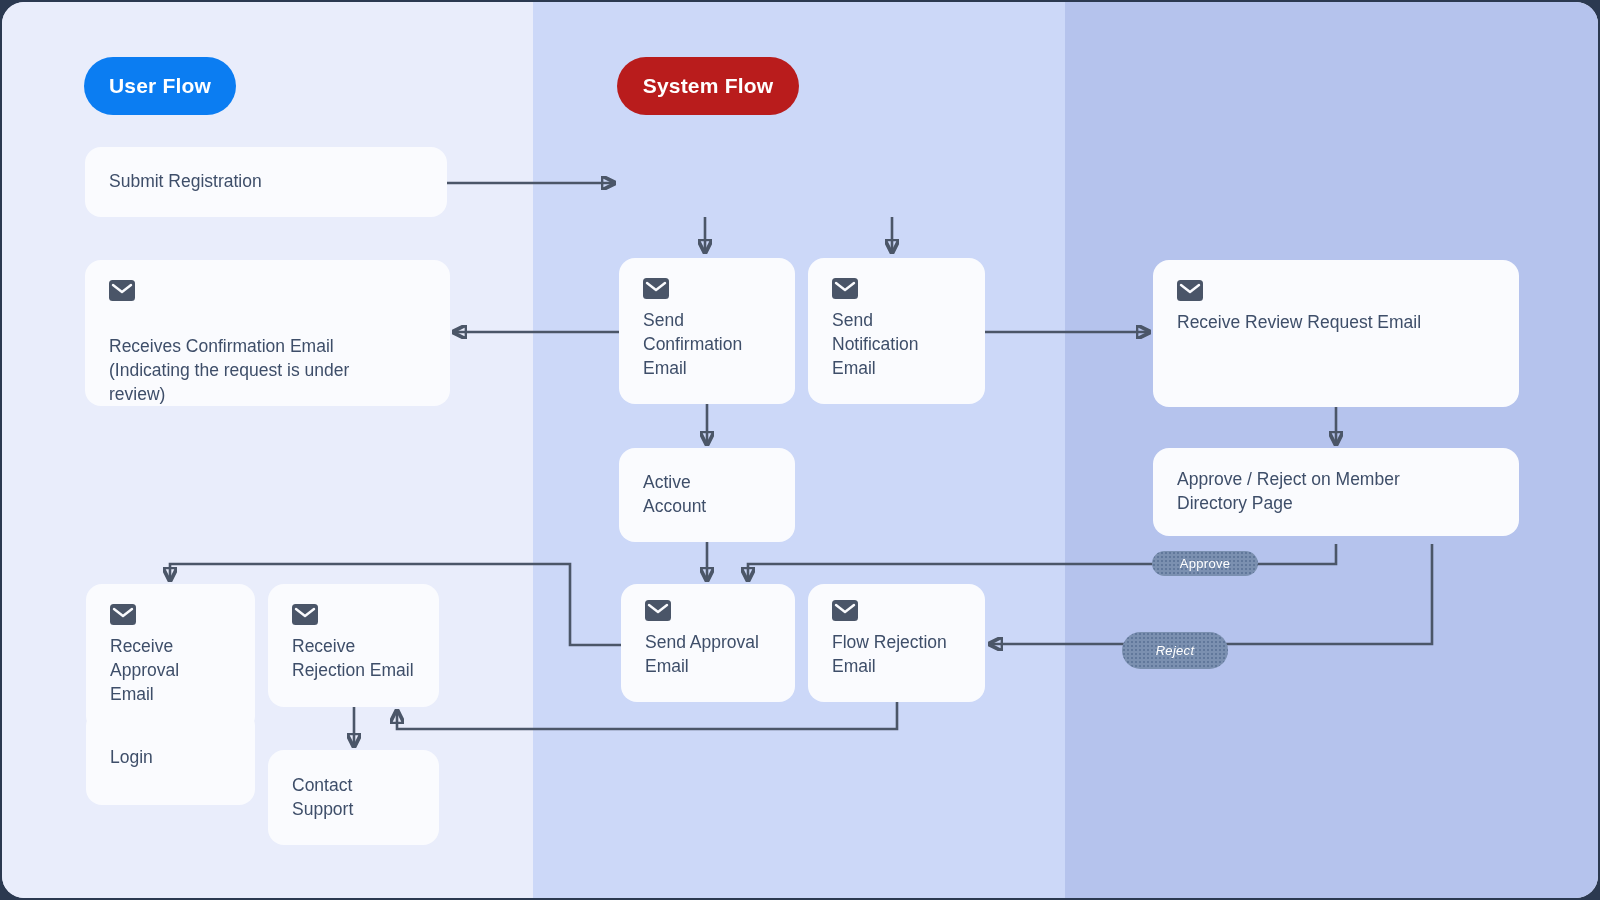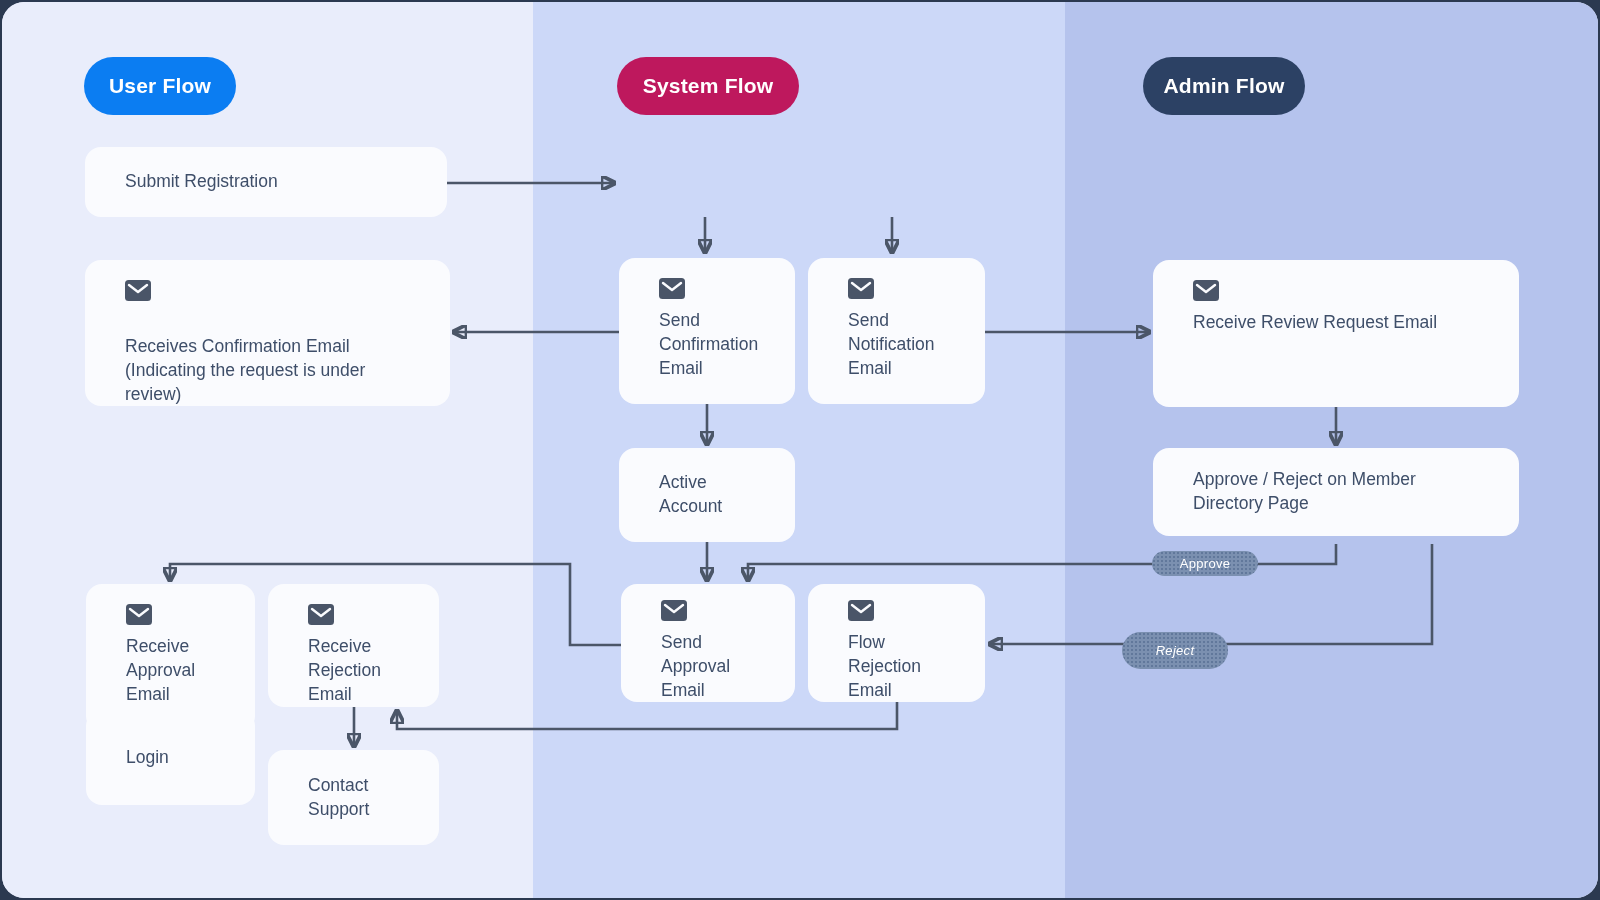--- a/index.html
+++ b/index.html
@@ -11,25 +11,25 @@
   .canvas{position:absolute;left:2px;top:2px;width:1596px;height:896px;
     border-radius:22px;overflow:hidden;background:#e9edfb;}
   .lane{position:absolute;top:0;height:896px;}
   .lane-user{left:0;width:531px;background:#e9edfb;}
   .lane-system{left:531px;width:532px;background:#ccd8f8;}
   .lane-admin{left:1063px;width:533px;background:#b5c3ed;}
 
   .badge{position:absolute;display:flex;align-items:center;justify-content:center;
     border-radius:999px;color:#ffffff;font-size:21px;font-weight:700;letter-spacing:.2px;}
   .badge-user{left:82px;top:55px;width:152px;height:58px;background:#0b7df2;}
-  .badge-system{left:615px;top:55px;width:182px;height:58px;background:#be185d;}
+  .badge-system{left:615px;top:55px;width:182px;height:58px;background:#b91c1c;}
   .badge-admin{left:1141px;top:55px;width:162px;height:58px;background:#2c4164;}
 
   .node{position:absolute;background:#fafbfe;border-radius:16px;
-    box-sizing:border-box;padding:20px 40px;display:flex;flex-direction:column;
+    box-sizing:border-box;padding:20px 24px;display:flex;flex-direction:column;
     color:#3e4e69;font-size:17.5px;font-weight:500;line-height:1.36;}
   .node .label{white-space:pre-line;}
   .node.center{justify-content:center;}
   .node.iconbox{justify-content:flex-start;}
   .mailicon{display:block;margin-bottom:10px;flex:0 0 auto;}
 
   
   .n-submit{left:83px;top:145px;width:362px;height:70px;}
   .n-pending{left:617px;top:145px;width:358px;height:70px;}
   .n-recv-confirm{left:83px;top:258px;width:365px;height:146px;gap:24px;}
@@ -60,21 +60,20 @@
 <body>
 
 <div class="canvas">
 
   <div class="lane lane-user"></div>
   <div class="lane lane-system"></div>
   <div class="lane lane-admin"></div>
 
   <div class="badge badge-user">User Flow</div>
   <div class="badge badge-system">System Flow</div>
-  <div class="badge badge-admin">Admin Flow</div>
 
   <svg class="edges" viewBox="0 0 1596 896" xmlns="http://www.w3.org/2000/svg">
     <defs>
       <marker id="arw" viewBox="0 0 10 10" refX="8.6" refY="5" markerWidth="5.6" markerHeight="5.6" orient="auto-start-reverse">
         <path d="M0 0 L10 5 L0 10 z" fill="#4b5668" stroke="none"></path>
       </marker>
     </defs>
     <path marker-end="url(#arw)" d="M445 181 H612"></path>
     <path marker-end="url(#arw)" d="M703 215 V250"></path>
     <path marker-end="url(#arw)" d="M890 215 V250"></path>

